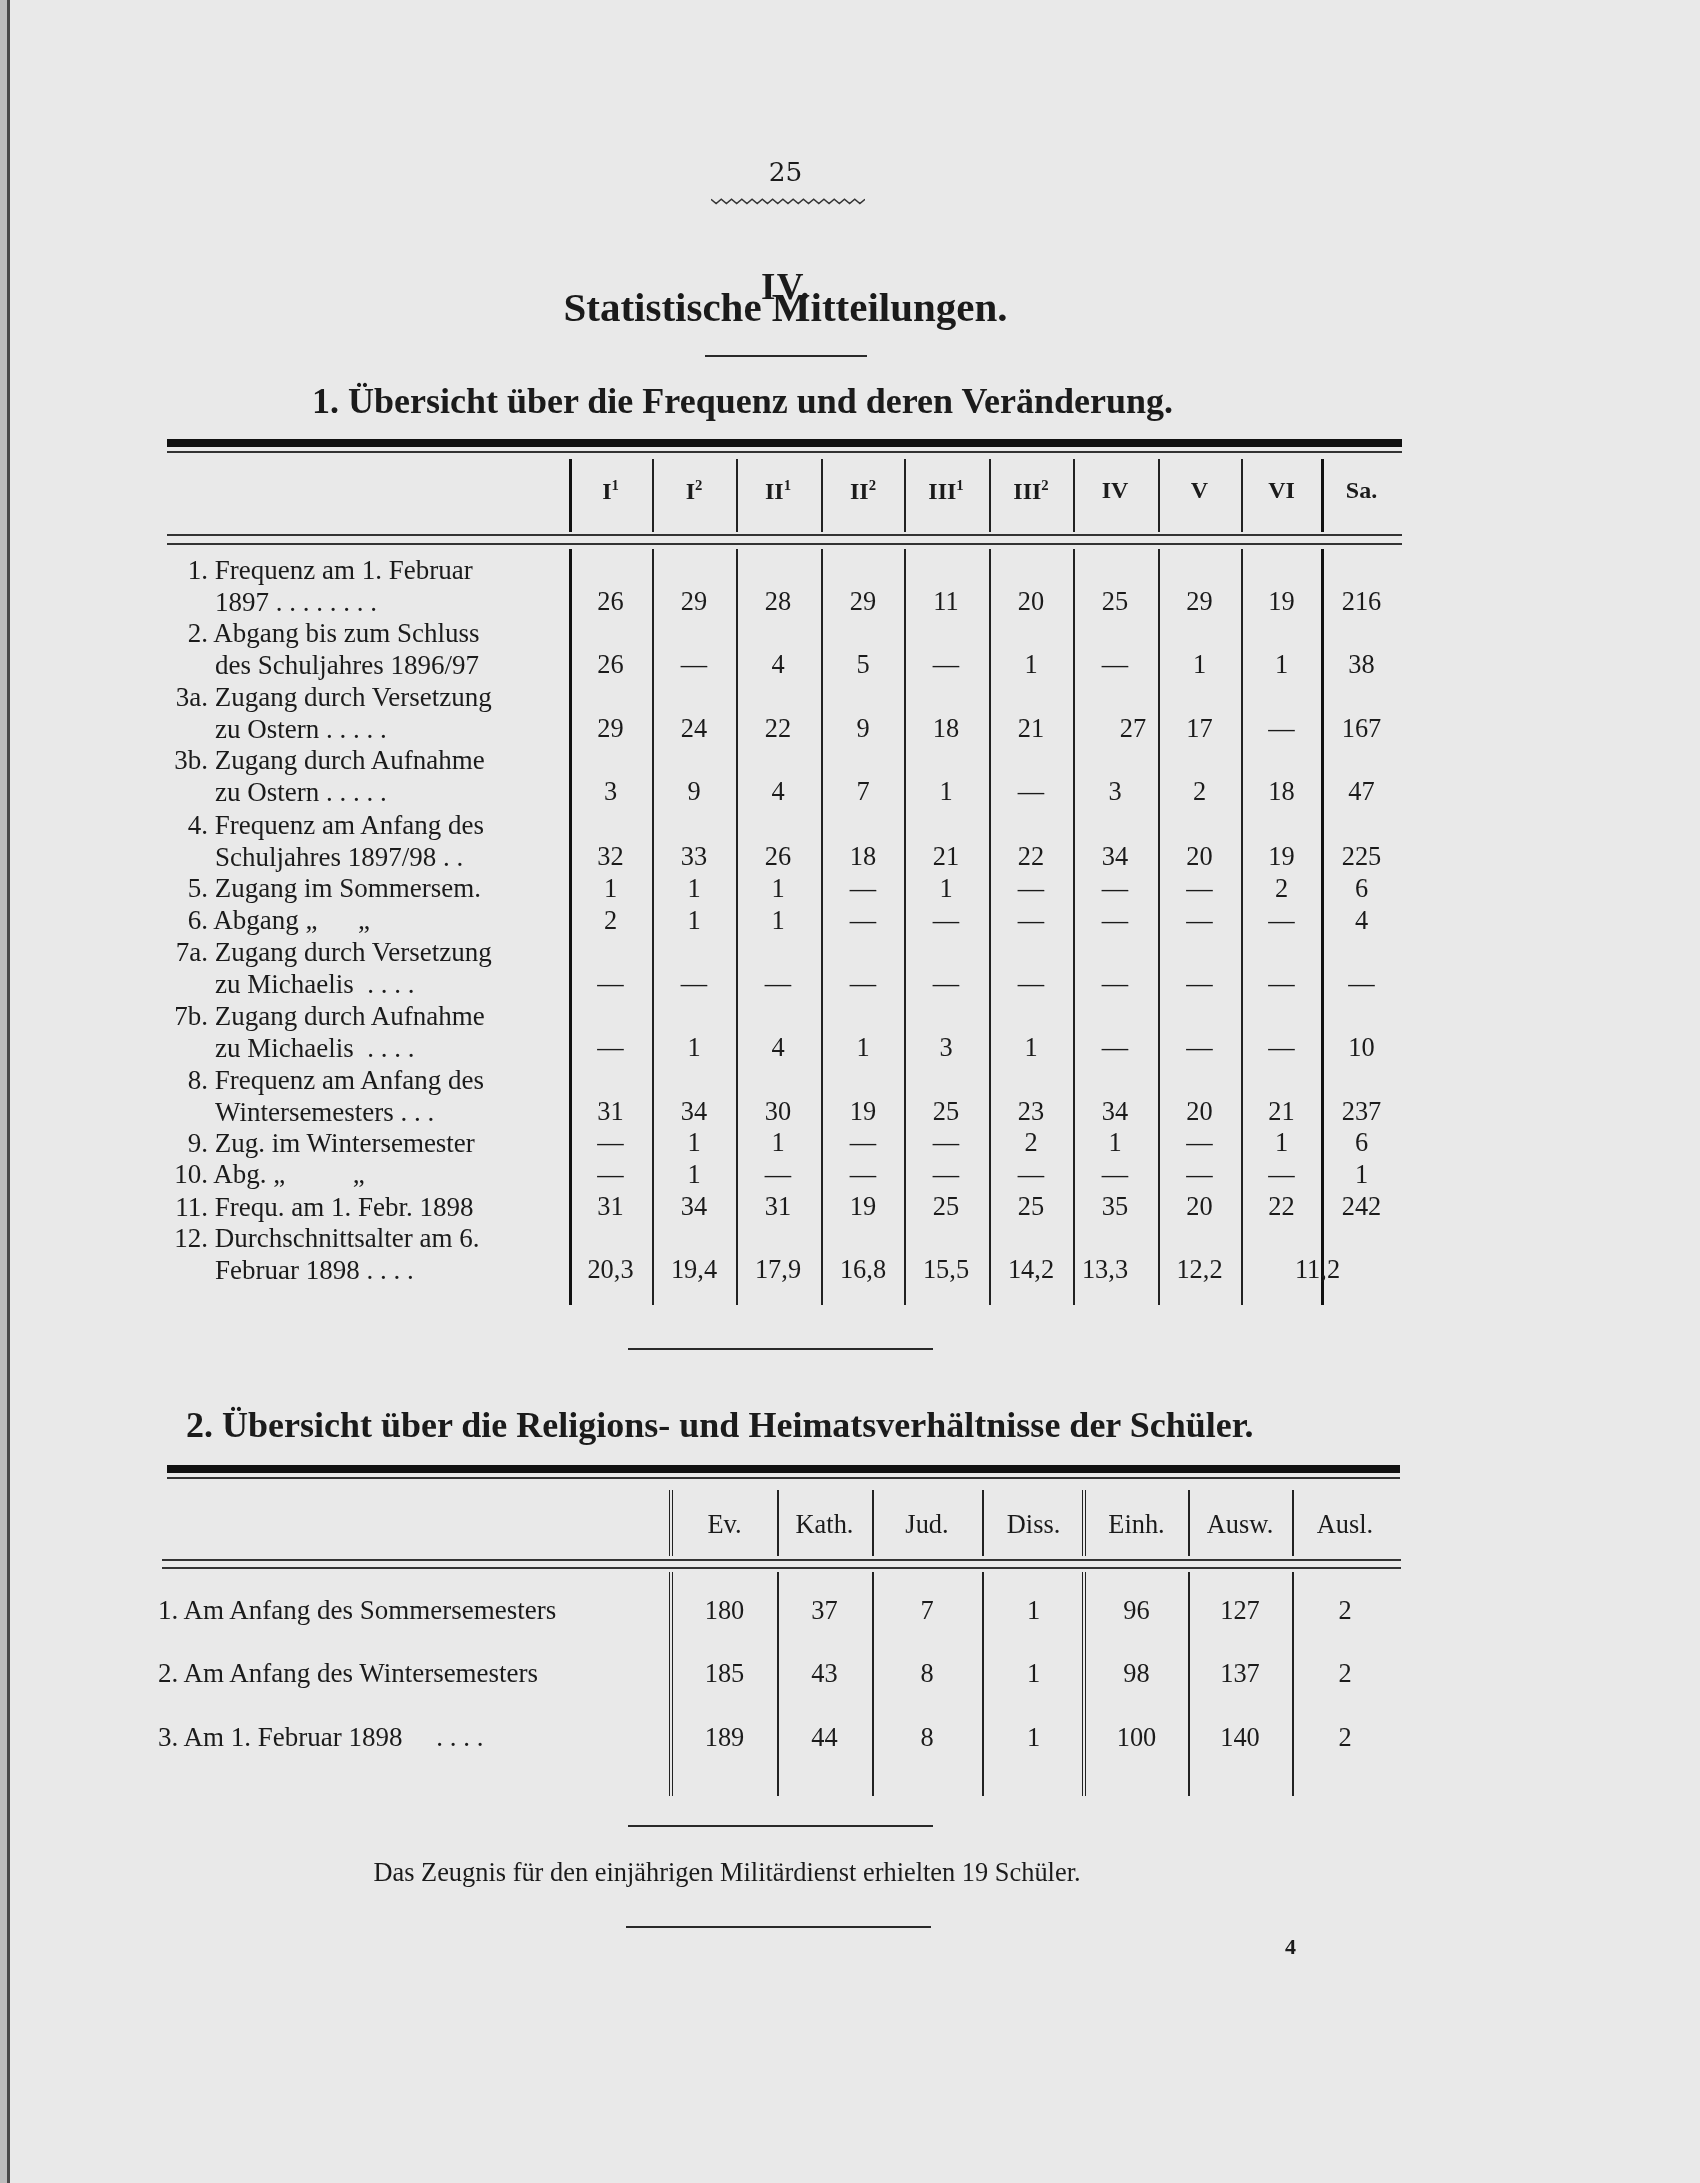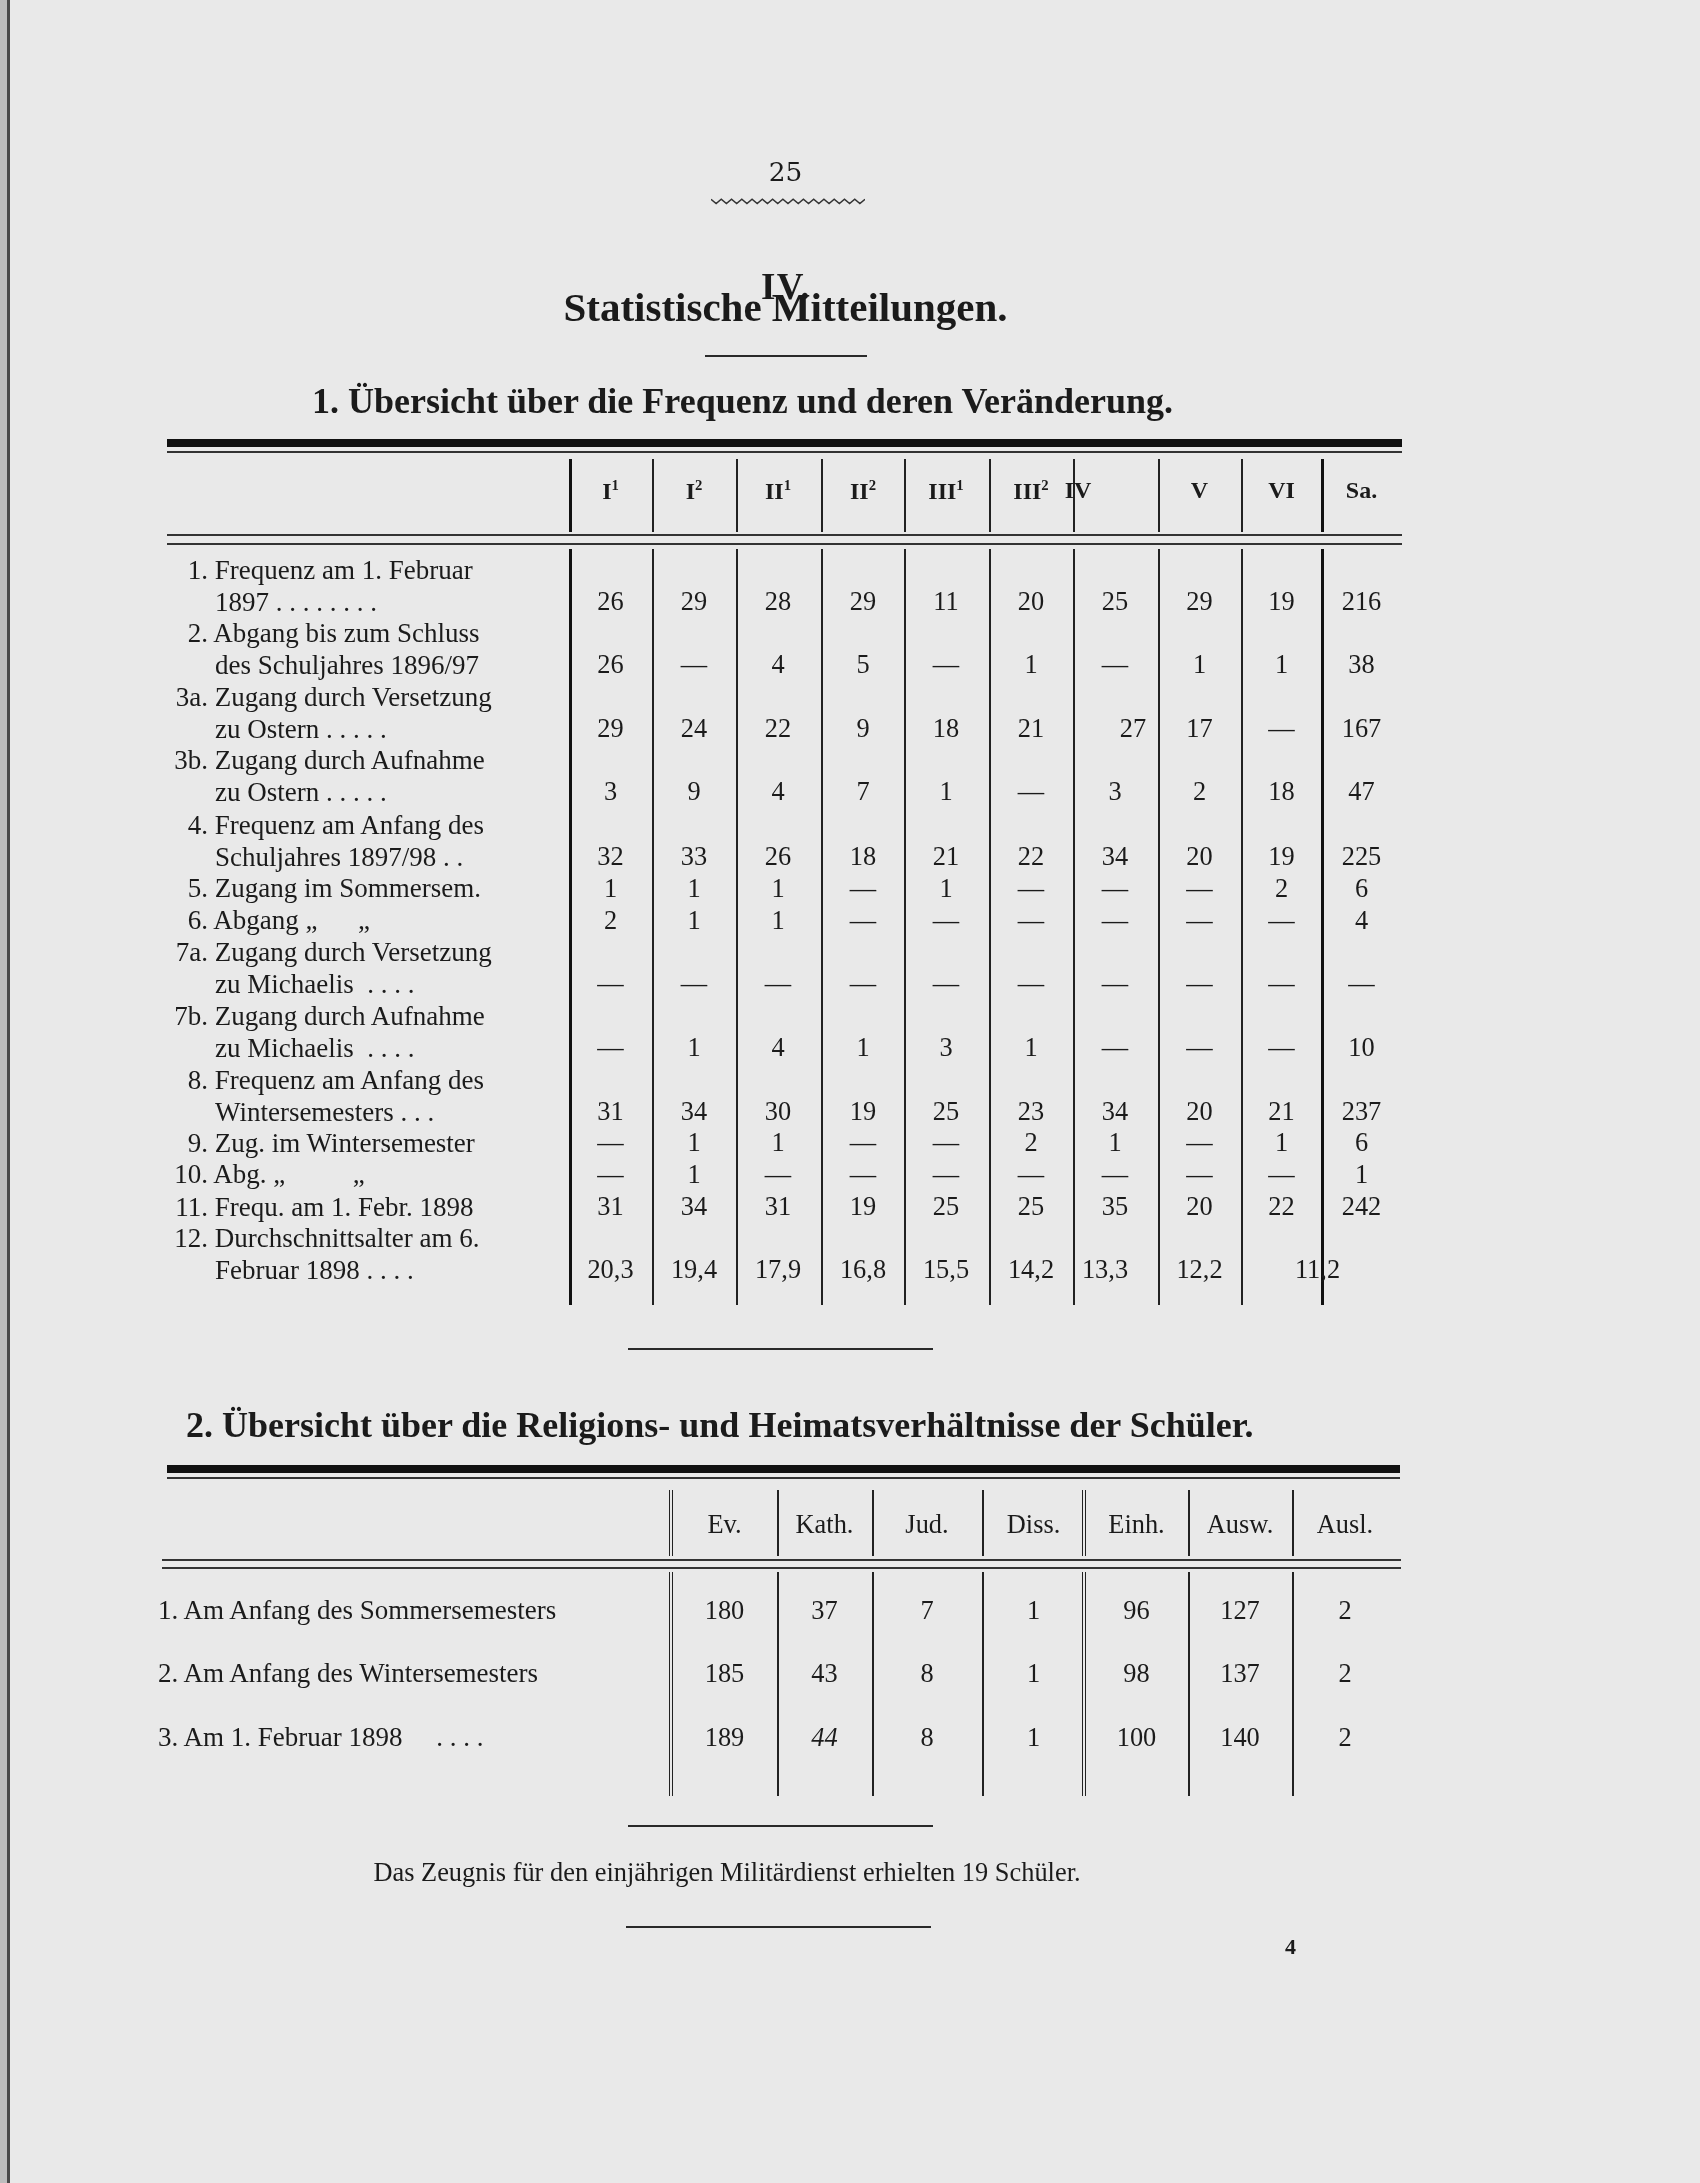--- a/index.html
+++ b/index.html
@@ -74,21 +74,21 @@
     <div class="vline" style="left: 1241px; top: 459px; height: 73px;"></div>
     <div class="vline" style="left: 1241px; top: 549px; height: 756px;"></div>
     <div class="vline bold" style="left: 1321px; top: 459px; height: 73px;"></div>
     <div class="vline bold" style="left: 1321px; top: 549px; height: 756px;"></div>
     <div class="hdr" style="left: 569px; width: 83px; top: 477px;"><span>I</span><sup>1</sup></div>
     <div class="hdr" style="left: 652px; width: 84px; top: 477px;"><span>I</span><sup>2</sup></div>
     <div class="hdr" style="left: 736px; width: 84px; top: 477px;"><span>II</span><sup>1</sup></div>
     <div class="hdr" style="left: 821px; width: 84px; top: 477px;"><span>II</span><sup>2</sup></div>
     <div class="hdr" style="left: 904px; width: 84px; top: 477px;"><span>III</span><sup>1</sup></div>
     <div class="hdr" style="left: 989px; width: 84px; top: 477px;"><span>III</span><sup>2</sup></div>
-    <div class="hdr" style="left: 1036px; width: 84px; top: 477px;"><span>IV</span></div>
+    <div class="hdr" style="left: 1073px; width: 84px; top: 477px;"><span>IV</span></div>
     <div class="hdr" style="left: 1158px; width: 83px; top: 477px;"><span>V</span></div>
     <div class="hdr" style="left: 1241px; width: 81px; top: 477px;"><span>VI</span></div>
     <div class="hdr" style="left: 1321px; width: 81px; top: 477px;"><span>Sa.</span></div>
     <div class="label" style="left: 162px; top: 554px;"><span class="num">1.</span><span> Frequenz am 1. Februar</span><br><span class="cont">1897 . . . . . . . .</span></div>
     <div class="cell" style="left: 569px; width: 83px; top: 587px;">26</div>
     <div class="cell" style="left: 652px; width: 84px; top: 587px;">29</div>
     <div class="cell" style="left: 736px; width: 84px; top: 587px;">28</div>
     <div class="cell" style="left: 821px; width: 84px; top: 587px;">29</div>
     <div class="cell" style="left: 904px; width: 84px; top: 587px;">11</div>
     <div class="cell" style="left: 989px; width: 84px; top: 587px;">20</div>
@@ -282,21 +282,21 @@
     <div class="t2label" style="left: 158px; top: 1658px;">2. Am Anfang des Wintersemesters</div>
     <div class="cell" style="left: 672px; width: 105px; top: 1659px;">185</div>
     <div class="cell" style="left: 777px; width: 95px; top: 1659px;">43</div>
     <div class="cell" style="left: 872px; width: 110px; top: 1659px;">8</div>
     <div class="cell" style="left: 982px; width: 103px; top: 1659px;">1</div>
     <div class="cell" style="left: 1085px; width: 103px; top: 1659px;">98</div>
     <div class="cell" style="left: 1188px; width: 104px; top: 1659px;">137</div>
     <div class="cell" style="left: 1292px; width: 106px; top: 1659px;">2</div>
     <div class="t2label" style="left: 158px; top: 1722px;">3. Am 1. Februar 1898     . . . .</div>
     <div class="cell" style="left: 672px; width: 105px; top: 1723px;">189</div>
-    <div class="cell" style="left: 777px; width: 95px; top: 1723px; font-style: italic;">44</div>
+    <div class="cell" style="left: 777px; width: 95px; top: 1723px;">44</div>
     <div class="cell" style="left: 872px; width: 110px; top: 1723px;">8</div>
     <div class="cell" style="left: 982px; width: 103px; top: 1723px;">1</div>
     <div class="cell" style="left: 1085px; width: 103px; top: 1723px;">100</div>
     <div class="cell" style="left: 1188px; width: 104px; top: 1723px;">140</div>
     <div class="cell" style="left: 1292px; width: 106px; top: 1723px;">2</div>
   </div>
 
 <div class="rule" style="left:628px;top:1825px;width:305px;height:2.2px;"></div>
 <div class="abs footnote">Das Zeugnis für den einjährigen Militärdienst erhielten 19 Schüler.</div>
 <div class="rule" style="left:626px;top:1926px;width:305px;height:2.2px;"></div>

